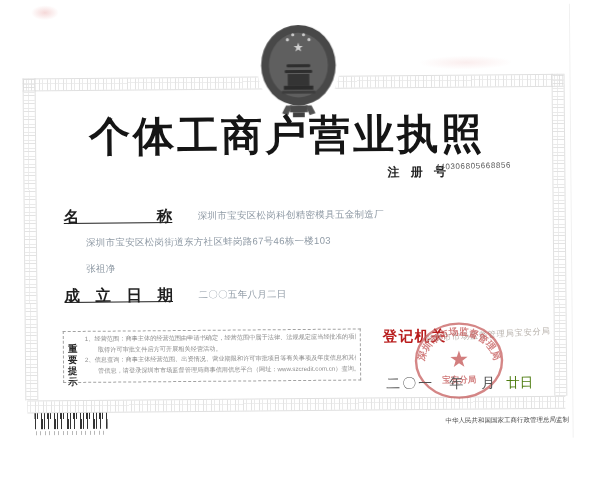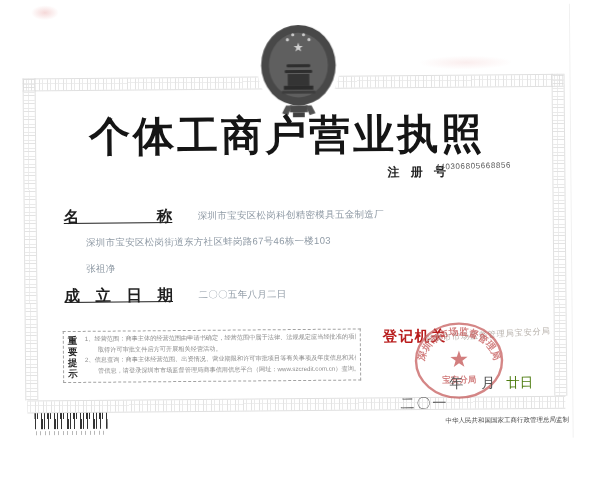--- a/index.html
+++ b/index.html
@@ -36,34 +36,34 @@
     letter-spacing:.6px;transform:rotate(-1deg);}
 
   .field-row{position:absolute;left:64px;display:flex;align-items:center;height:22px;}
   .fr1{top:204px;} .fr2{top:230px;} .fr3{top:256px;} .fr4{top:283px;}
   .field-label{width:112px;font-size:15.5px;font-weight:bold;color:#1f1f1f;white-space:nowrap;text-decoration:underline;}
   .field-value{margin-left:22px;font-size:9.5px;color:#8e99a4;letter-spacing:.3px;white-space:nowrap;}
 
   .notice{position:absolute;left:62px;top:329px;width:288px;height:46px;
     border:1px dashed #a2a2a2;display:flex;gap:6px;padding:2px 4px;background:rgba(255,255,255,.5);}
   .notice-side{width:11px;font-size:9.5px;font-weight:bold;color:#2a2a2a;line-height:11px;
-    word-break:break-all;margin-top:1px;}
+    word-break:break-all;margin-top:9px;}
   .notice-lines{flex:1;overflow:hidden;}
   .notice-lines p{margin:0;font-size:6.2px;line-height:10.7px;color:#8c8c8c;white-space:nowrap;}
   .notice-lines p.cont{padding-left:13px;}
 
   .registry-label{position:absolute;left:382px;top:328px;font-size:14.5px;font-weight:bold;
     letter-spacing:1.5px;color:#b91c1c;}
   .registry-authority{position:absolute;left:424px;top:331px;font-size:8.2px;color:#b7b1ab;
     letter-spacing:.8px;white-space:nowrap;transform:rotate(-3deg);}
 
   .seal{position:absolute;left:408px;top:320px;width:100px;height:88px;opacity:.85;}
 
   .date-part{position:absolute;top:376px;font-size:14px;color:#4f4f4f;}
-  .dp1{left:399px;letter-spacing:2px;margin-top:20px;}
+  .dp1{left:385px;letter-spacing:2px;}
   .dp2{left:448px;} .dp3{left:480px;}
   .dp4{left:505px;font-size:13.5px;color:#4d7c0f;font-family:Liberation Serif, serif;}
 
   .barcode{position:absolute;left:33px;top:411px;width:73px;height:16px;
     background:repeating-linear-gradient(90deg,#333 0 1.5px,transparent 1.5px 3px,#333 3px 3.8px,transparent 3.8px 6.5px);}
   .barcode-digits{position:absolute;left:34px;top:429px;width:70px;height:4px;
     background:repeating-linear-gradient(90deg,#b8b8b8 0 1px,transparent 1px 4.5px);}
 
   .footer-producer{position:absolute;left:444px;top:418px;font-size:6.5px;color:#4a4a4a;white-space:nowrap;}
 

